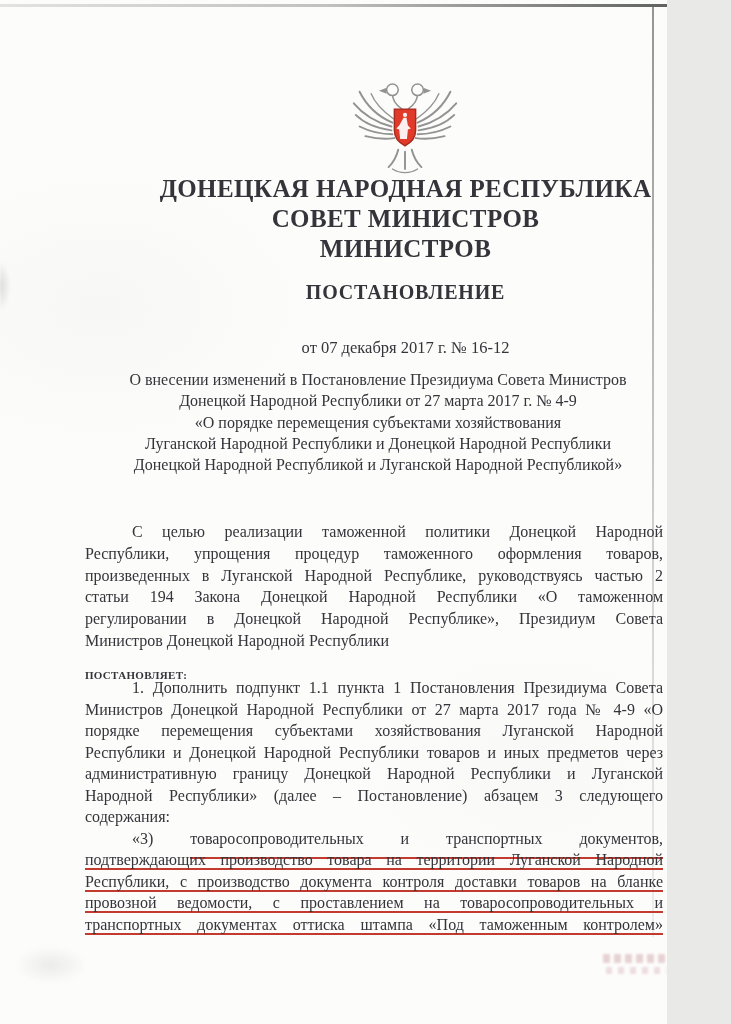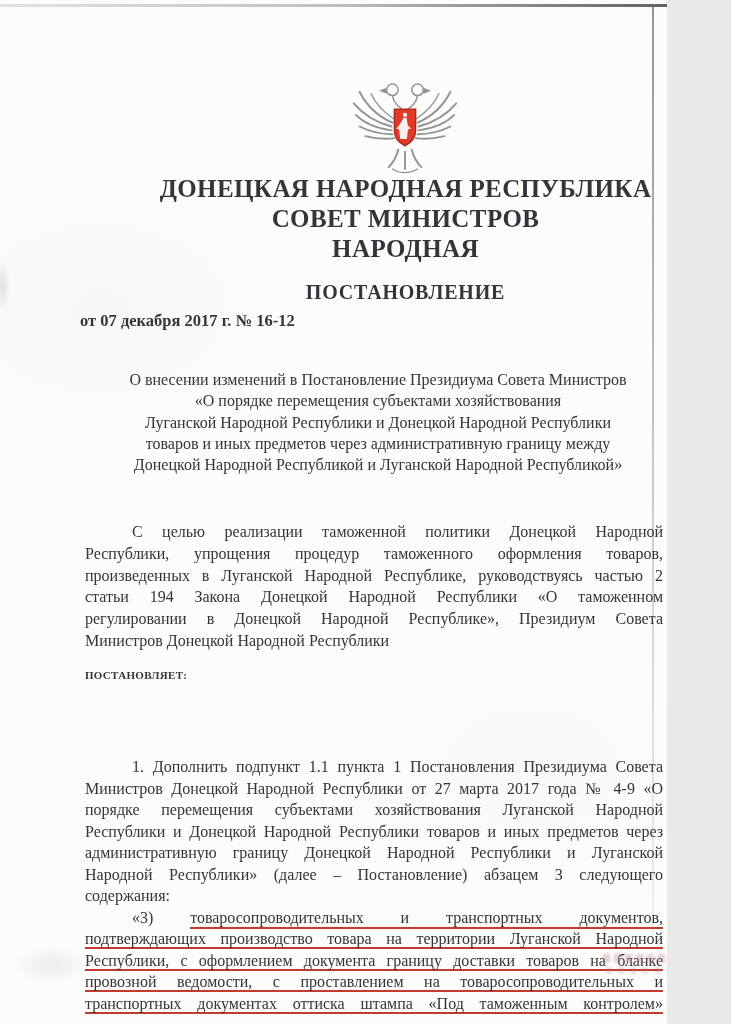--- a/index.html
+++ b/index.html
@@ -31,34 +31,34 @@
     background:
       repeating-linear-gradient(90deg, rgba(190,125,130,.55) 0 7px, rgba(190,125,130,0) 7px 11px) 0 4px/100% 9px no-repeat,
       repeating-linear-gradient(90deg, rgba(190,125,130,.40) 0 6px, rgba(190,125,130,0) 6px 12px) 3px 17px/92% 7px no-repeat;}
   
   .emblem{position:absolute;left:348px;top:76px;width:114px;height:101px;}
   
   .org{position:absolute;left:80px;top:174px;width:651px;text-align:center;
     font-weight:bold;font-size:25px;line-height:30px;letter-spacing:.4px;}
   .doctype{position:absolute;left:80px;top:281px;width:651px;text-align:center;
     font-weight:bold;font-size:20px;letter-spacing:.8px;}
-  .dateline{position:absolute;left:80px;top:311px;width:651px;text-align:left;
-    font-weight:bold;font-size:16.5px;}
+  .dateline{position:absolute;left:80px;top:338px;width:651px;text-align:center;
+    font-weight:normal;font-size:16.5px;}
   .title{position:absolute;left:78px;top:369px;width:600px;text-align:center;
     font-weight:normal;font-size:16px;line-height:21.3px;}
   
   .preamble{position:absolute;left:85px;top:521px;width:578px;font-size:16px;line-height:21.8px;}
   .resolves{position:absolute;left:85px;top:669px;font-weight:bold;font-size:11px;letter-spacing:.3px;}
-  .flow{position:absolute;left:85px;top:756px;width:578px;font-size:16px;line-height:21.5px;}
+  .flow{position:absolute;left:85px;top:677px;width:578px;font-size:16px;line-height:21.5px;}
   .line{white-space:nowrap;}
   .jl{text-align:justify;text-align-last:justify;white-space:normal;}
   .last{text-align:left;text-align-last:left;}
   .indent{text-indent:47px;}
   .u-line{background:linear-gradient(var(--underline-red),var(--underline-red)) left 100% / 100% 2.4px no-repeat;}
-  .u{border-bottom:2.4px solid var(--underline-red);padding-bottom:1px;}
+  .u{border-bottom:2.4px solid var(--underline-red);padding-bottom:10px;}
 </style>
 </head>
 <body>
 
 <div class="page">
 
   <div class="scan-top"></div>
   <div class="scan-right"></div>
   <div class="edge-blob"></div>
 
@@ -92,31 +92,31 @@
     <path d="M48 34 H70 V56 C70 64 65 69 59 72 C53 69 48 64 48 56 Z" style="fill:var(--shield-red,#e03b2a);" stroke="#a8291d" stroke-width="1.5"></path>
     <g fill="#ffffff" stroke="none" opacity="0.92">
       <circle cx="59" cy="40" r="2.2"></circle>
       <path d="M57.5 43 h3 l1.5 8 l3 3 l-3 1 l-1 10 h-7 l-1 -10 l-3 -1 l3 -3 Z"></path>
     </g>
   </svg>
 
   <div class="org">
     <div>ДОНЕЦКАЯ НАРОДНАЯ РЕСПУБЛИКА</div>
     <div>СОВЕТ МИНИСТРОВ</div>
-    <div>НАРОДНАЯ</div>
+    <div>МИНИСТРОВ</div>
   </div>
 
   <div class="doctype">ПОСТАНОВЛЕНИЕ</div>
   <div class="dateline">от 07 декабря 2017 г. № 16-12</div>
 
   <div class="title">
     <div>О внесении изменений в Постановление Президиума Совета Министров</div>
+    <div>Донецкой Народной Республики от 27 марта 2017 г. № 4-9</div>
     <div>«О порядке перемещения субъектами хозяйствования</div>
     <div>Луганской Народной Республики и Донецкой Народной Республики</div>
-    <div>товаров и иных предметов через административную границу между</div>
     <div>Донецкой Народной Республикой и Луганской Народной Республикой»</div>
   </div>
 
   <div class="preamble">
     <div class="line jl indent">С целью реализации таможенной политики Донецкой Народной</div>
     <div class="line jl">Республики, упрощения процедур таможенного оформления товаров,</div>
     <div class="line jl">произведенных в Луганской Народной Республике, руководствуясь частью 2</div>
     <div class="line jl">статьи 194 Закона Донецкой Народной Республики «О таможенном</div>
     <div class="line jl">регулировании в Донецкой Народной Республике», Президиум Совета</div>
     <div class="line jl last">Министров Донецкой Народной Республики</div>
@@ -128,21 +128,21 @@
     <div class="line jl indent">1.  Дополнить подпункт 1.1 пункта 1 Постановления Президиума Совета</div>
     <div class="line jl">Министров Донецкой Народной Республики от 27 марта 2017 года № 4-9 «О</div>
     <div class="line jl">порядке перемещения субъектами хозяйствования Луганской Народной</div>
     <div class="line jl">Республики и Донецкой Народной Республики товаров и иных предметов через</div>
     <div class="line jl">административную границу Донецкой Народной Республики и Луганской</div>
     <div class="line jl">Народной Республики» (далее – Постановление) абзацем 3 следующего</div>
     <div class="line jl last">содержания:</div>
 
     <div class="line jl indent"><span>«3)</span> <span class="u">товаросопроводительных и транспортных документов,</span></div>
     <div class="line jl u-line">подтверждающих производство товара на территории Луганской Народной</div>
-    <div class="line jl u-line">Республики, с оформлением документа границу доставки товаров на бланке</div>
+    <div class="line jl u-line">Республики, с производство документа контроля доставки товаров на бланке</div>
     <div class="line jl u-line">провозной ведомости, с проставлением на товаросопроводительных и</div>
     <div class="line jl u-line">транспортных документах оттиска штампа «Под таможенным контролем»</div>
   </div>
 
   <div class="smudge"></div>
   <div class="bleed"></div>
 
 </div>
 
 </body></html>

